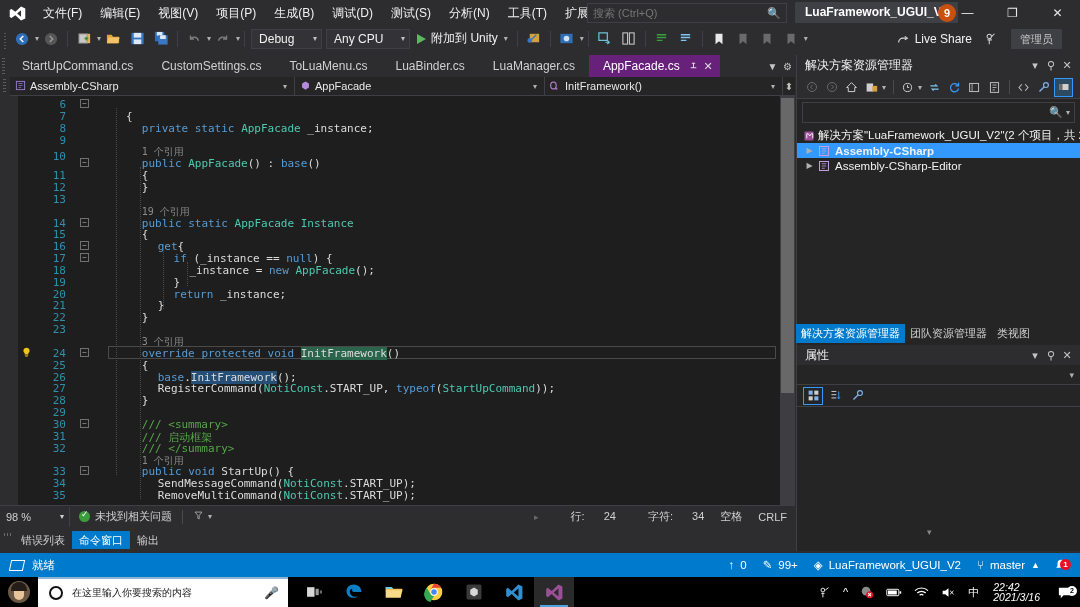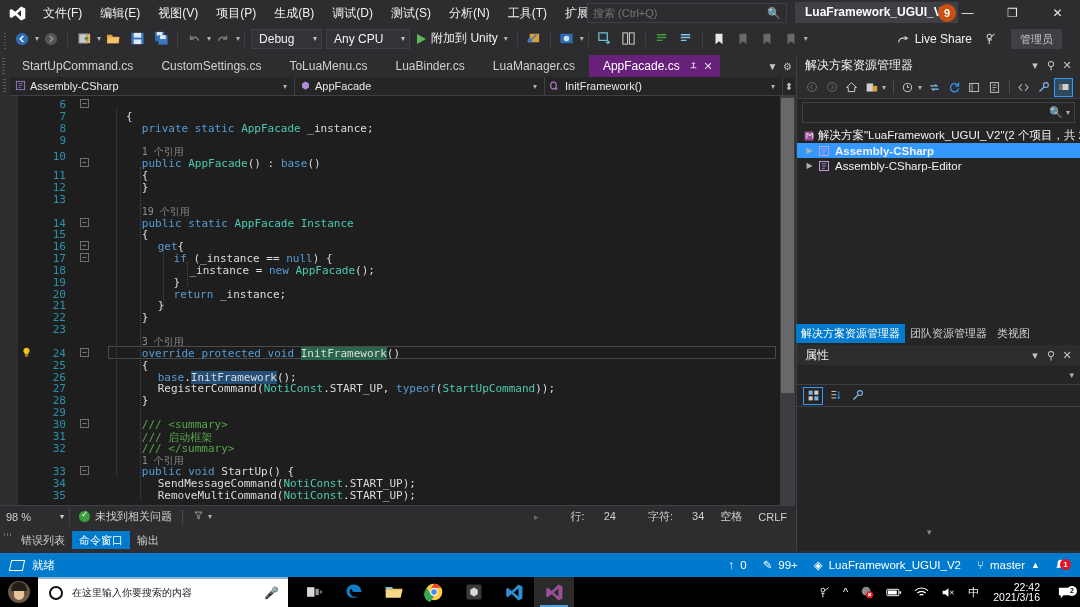--- a/index.html
+++ b/index.html
@@ -200,21 +200,21 @@
                border-top:2px solid #89b4d6; }
   .tb-search .circ { width:14px; height:14px; border:2px solid #111; border-radius:50%; margin:0 9px 0 11px; }
   .tb-search .txt { color:#222; font-size:10px;font-family:Liberation Mono, monospace; }
   .tb-search .mic { margin-left:auto; margin-right:9px; color:#111; font-size:12px; }
   .tb-apps { display:flex; align-items:center; margin-left:6px; }
   .tb-app { width:40px; height:30px; display:flex; align-items:center; justify-content:center; position:relative;}
   .tb-app.active { background:#2a2a2a; }
   .tb-app.active::after { content:""; position:absolute; bottom:0; left:6px; width:28px; height:2px; background:#4aa3e0;}
   .tray { margin-left:auto; display:flex; align-items:center; height:30px; color:#fff; }
   .tray-ic { padding:0 6px; font-size:11px; display:flex; align-items:center; }
-  .clock { text-align:right; line-height:10px; padding:0 8px; font-size:10.5px; }
+  .clock { text-align:left; line-height:10px; padding:0 8px; font-size:10.5px;font-style:italic; }
   .clock div { white-space:nowrap; }
   .tray-action { width:32px; display:flex; align-items:center; justify-content:center; position:relative; }
   .tray-action .b { position:absolute; right:3px; bottom:4px; width:10px; height:10px; border-radius:50%;
                     background:#fff; color:#000; font-size:7px; display:flex; align-items:center; justify-content:center;
                     font-weight:bold; }
 </style>
 </head>
 <body>
 
 <div class="vs">

